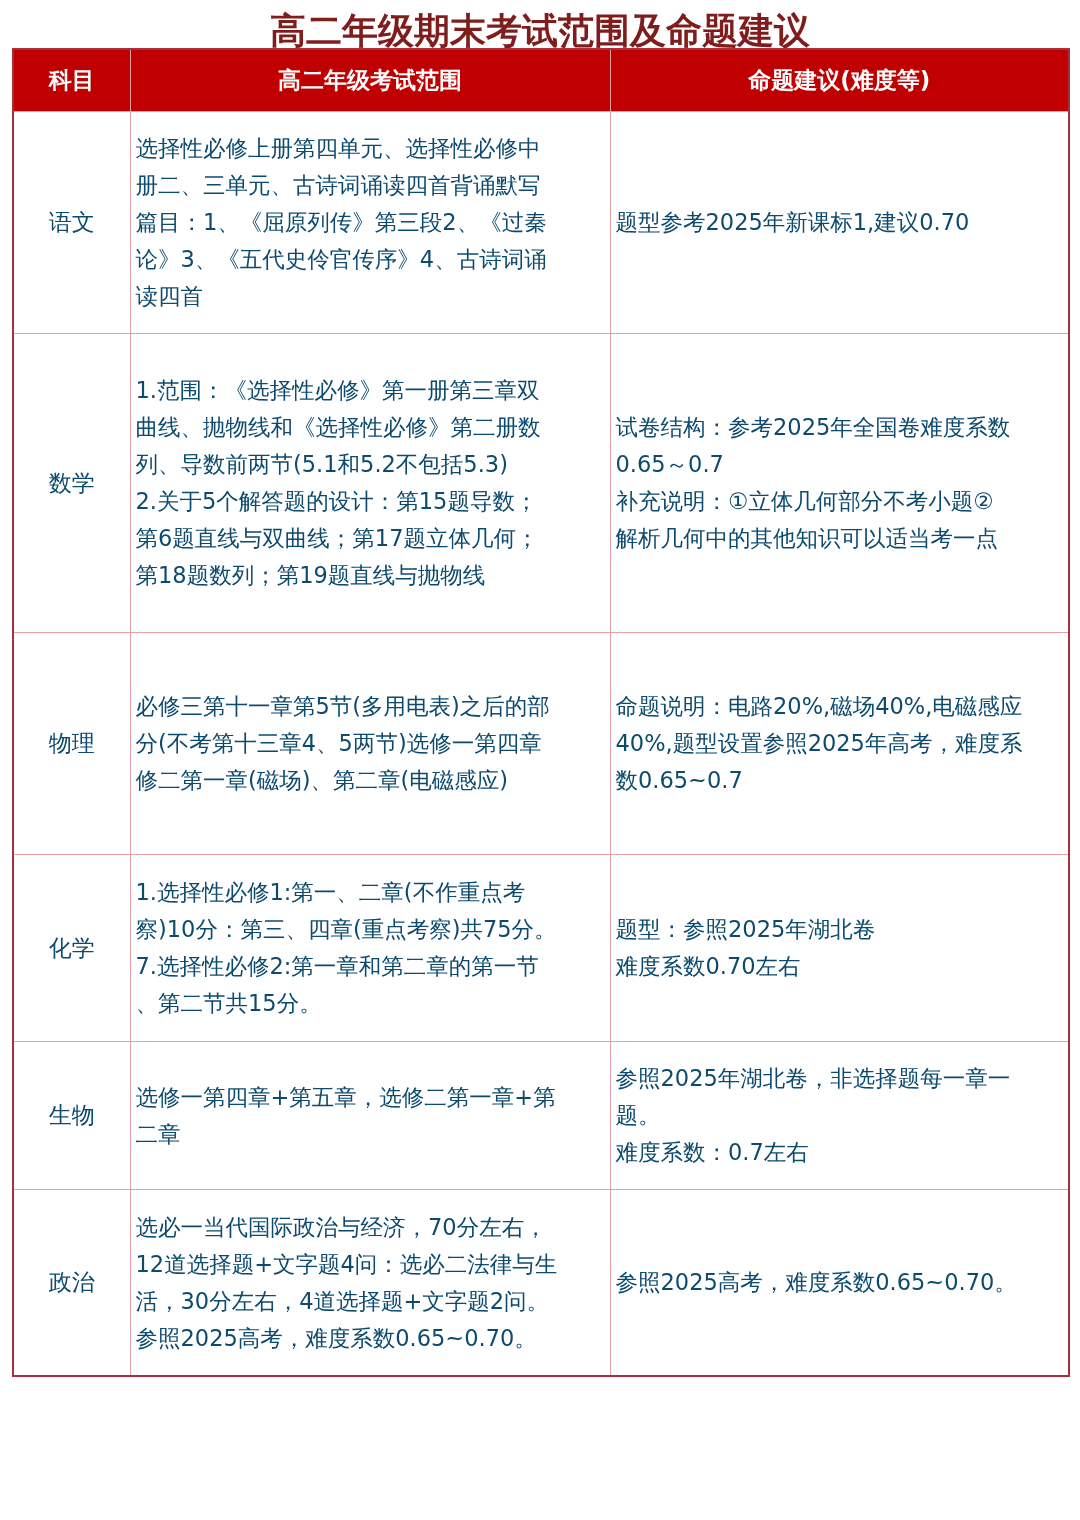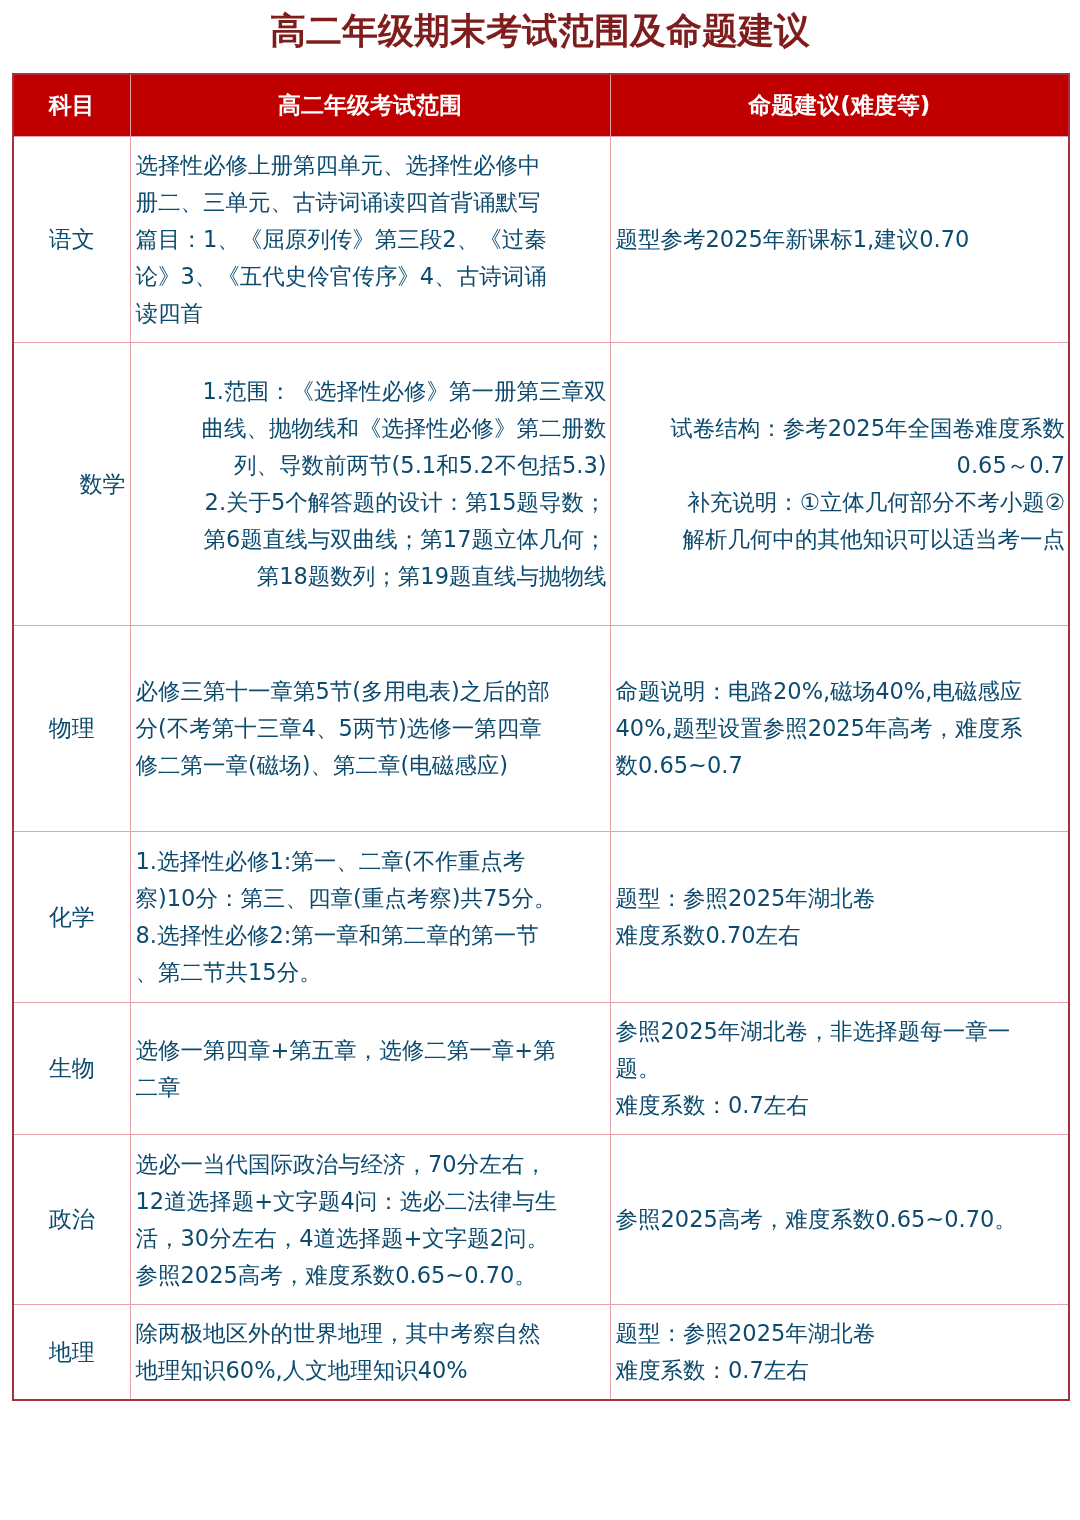--- a/index.html
+++ b/index.html
@@ -7,41 +7,41 @@
       width: 1080px; height: 1520px; position: relative; overflow: hidden;
       font-family: "DejaVu Sans", "Liberation Sans", sans-serif;
       color: #111111;
     }
     .title {
       position: absolute; left: 0; top: 4px; width: 1080px; height: 54px;
       text-align: center; font-size: 36px; font-weight: bold; line-height: 54px;
       color: #7f1d1d; letter-spacing: 0px;
     }
     table.scope {
-      position: absolute; left: 12px; top: 73px; width: 1056px;
+      position: absolute; left: 12px; top: 48px; width: 1056px;
       border-collapse: collapse; table-layout: fixed;
       border: 2px solid #a8303c;
     }
     table.scope col.c1 { width: 117px; }
     table.scope col.c2 { width: 480px; }
     table.scope col.c3 { width: 459px; }
     thead th {
       background: #c00000; color: #ffffff; font-weight: bold; font-size: 23px;
       height: 61px; text-align: center; vertical-align: middle;
       border: 1px solid #e8a0a8; padding: 0;
     }
     tbody td {
       border: 1px solid #e8a0a8; vertical-align: middle;
       font-size: 22.5px; line-height: 37px; padding: 0 3px 0 5px;
       color: #0c4a6e; word-break: break-all;
     }
-    tbody td.subj { text-align: center; padding: 4px; font-size: 23px; }
+    tbody td.subj { text-align: center; padding: 12px; font-size: 23px; }
     tbody td .line { display: block; }
     tr.r-yuwen td { height: 197px; }
-    tr.r-shuxue td { height: 274px; text-align: right; }
+    tr.r-shuxue td { height: 274px; }
     tr.r-yingyu td { height: 122px; }
     tr.r-wuli td { height: 197px; }
     tr.r-huaxue td { height: 162px; margin-left: 37px; }
     tr.r-shengwu td { height: 123px; }
     tr.r-zhengzhi td { height: 161px; }
     tr.r-lishi td { height: 50px; }
     tr.r-dili td { height: 86px; }
   </style>
 </head>
 <body>
@@ -103,21 +103,21 @@
         <span class="line">命题说明：电路20%,磁场40%,电磁感应</span>
         <span class="line">40%,题型设置参照2025年高考，难度系</span>
         <span class="line">数0.65~0.7</span>
       </td>
     </tr>
     <tr class="r-huaxue">
       <td class="subj">化学</td>
       <td>
         <span class="line">1.选择性必修1:第一、二章(不作重点考</span>
         <span class="line">察)10分：第三、四章(重点考察)共75分。</span>
-        <span class="line">8.选择性必修2:第一章和第二章的第一节</span>
+        <span class="line">7.选择性必修2:第一章和第二章的第一节</span>
         <span class="line">、第二节共15分。</span>
       </td>
       <td>
         <span class="line">题型：参照2025年湖北卷</span>
         <span class="line">难度系数0.70左右</span>
       </td>
     </tr>
     <tr class="r-shengwu">
       <td class="subj">生物</td>
       <td>
@@ -135,25 +135,14 @@
       <td>
         <span class="line">选必一当代国际政治与经济，70分左右，</span>
         <span class="line">12道选择题+文字题4问：选必二法律与生</span>
         <span class="line">活，30分左右，4道选择题+文字题2问。</span>
         <span class="line">参照2025高考，难度系数0.65~0.70。</span>
       </td>
       <td>
         <span class="line">参照2025高考，难度系数0.65~0.70。</span>
       </td>
     </tr>
-    <tr class="r-dili">
-      <td class="subj">地理</td>
-      <td>
-        <span class="line">除两极地区外的世界地理，其中考察自然</span>
-        <span class="line">地理知识60%,人文地理知识40%</span>
-      </td>
-      <td>
-        <span class="line">题型：参照2025年湖北卷</span>
-        <span class="line">难度系数：0.7左右</span>
-      </td>
-    </tr>
   </tbody>
 </table>
 
 </body></html>

